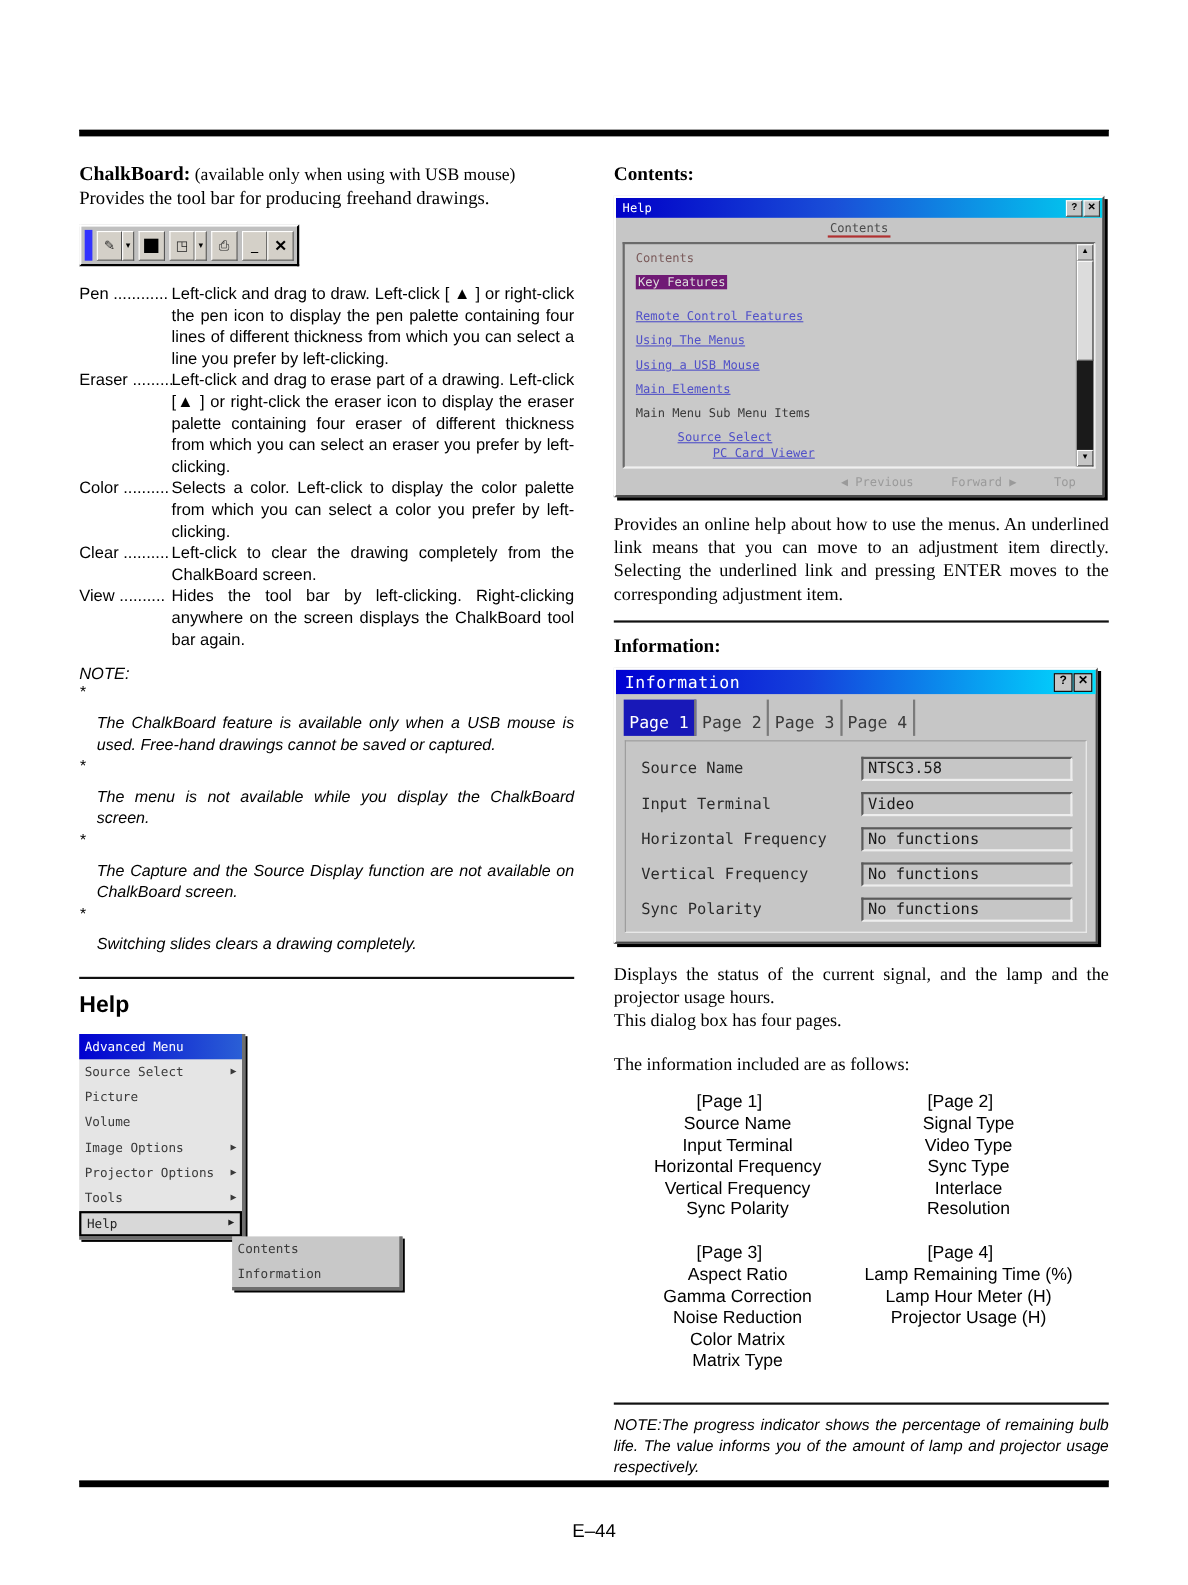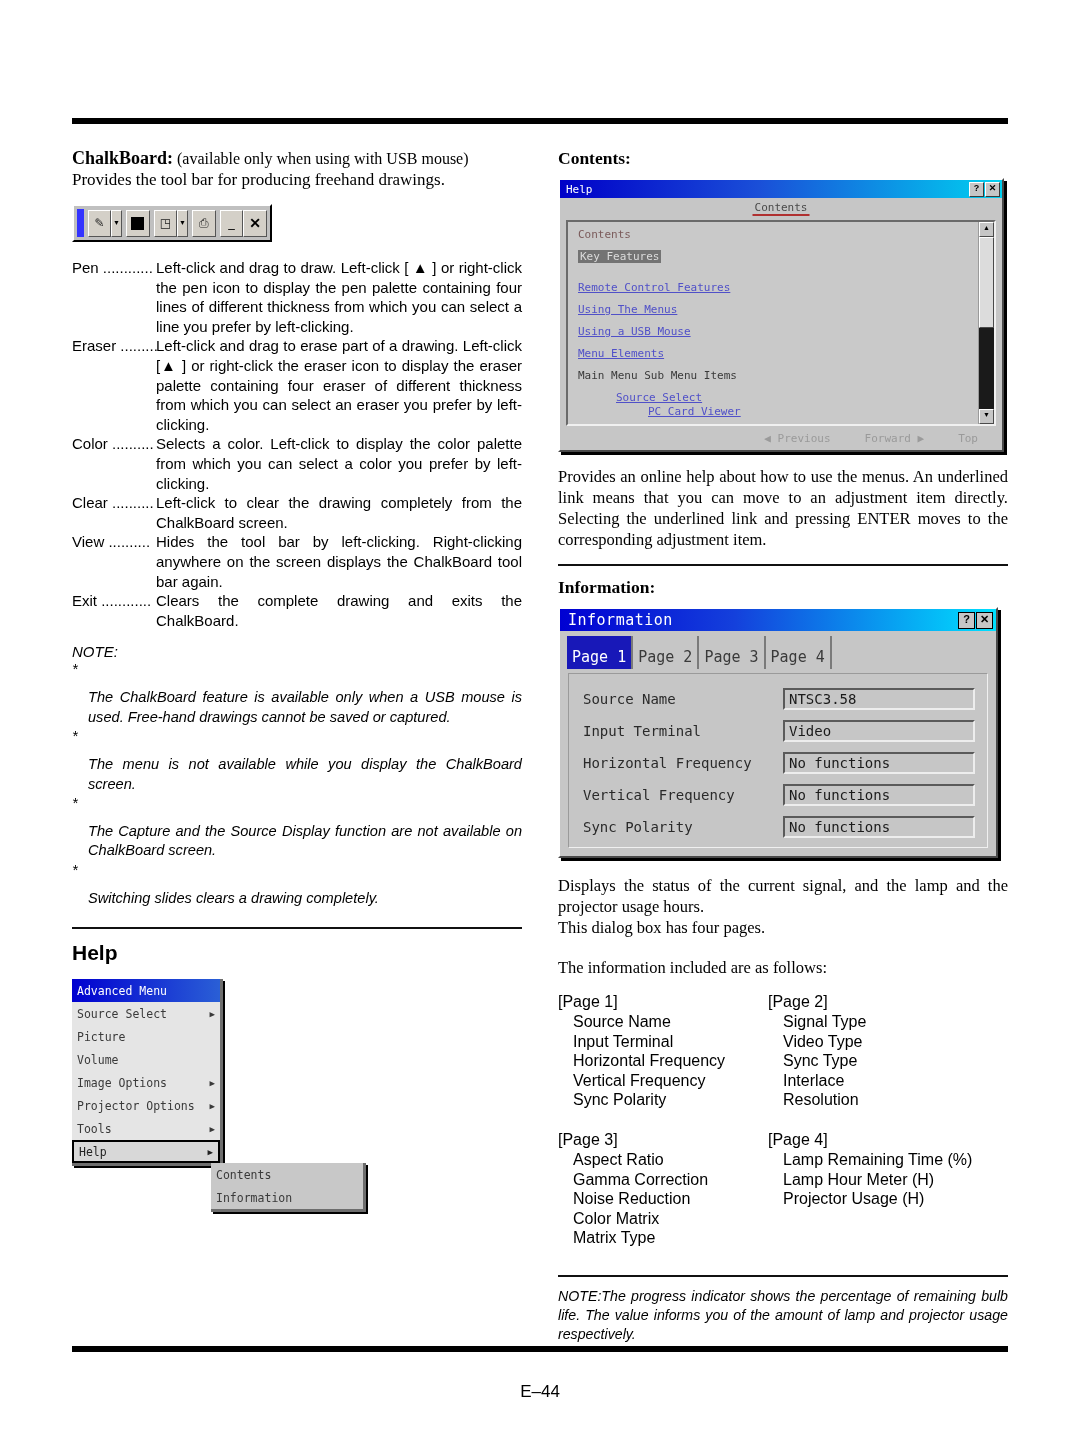--- a/index.html
+++ b/index.html
@@ -96,21 +96,21 @@
                 border-bottom:2px solid #b03030;padding:0 2px;}
   .contents-pane{margin:0 6px;height:206px;background:#c9c9c9;
                  border-top:2px solid #6a6a6a;border-left:2px solid #6a6a6a;
                  border-right:2px solid #f0f0f0;border-bottom:2px solid #f0f0f0;
                  display:flex;box-sizing:border-box;}
   .contents-list{flex:1;padding:6px 0 0 10px;font-family:"DejaVu Sans Mono",monospace;
                  font-size:11px;overflow:hidden;}
   .c-item{margin-bottom:9px;color:#4a4a4a;}
   .c-item.head{color:#7a5a5a;}
   .c-item.link{color:#5050c8;text-decoration:underline;}
-  .c-item.sel{background:#737373;color:#dcdcdc;display:inline-block;padding:0 2px;
+  .c-item.sel{background:#701a75;color:#dcdcdc;display:inline-block;padding:0 2px;
               text-decoration:none;}
   .c-item.plain{color:#3a3a3a;}
   .c-indent{padding-left:38px;}
   .c-indent2{padding-left:70px;}
   .sbar{width:15px;background:#c9c9c9;border-left:1px solid #9a9a9a;
         display:flex;flex-direction:column;}
   .sb-btn{height:13px;background:#c6c6c6;border-top:1px solid #fff;
           border-left:1px solid #fff;border-right:1px solid #4a4a4a;
           border-bottom:1px solid #4a4a4a;font-size:7px;text-align:center;line-height:11px;}
   .sb-track{flex:1;background:#1a1a1a;position:relative;}
@@ -143,21 +143,21 @@
   .inforow{display:flex;align-items:center;margin-bottom:10px;}
   .infolabel{width:200px;flex:0 0 200px;font-family:"DejaVu Sans Mono",monospace;
              font-size:14px;color:#2a2a2a;}
   .infofield{flex:1;height:22px;background:#c6c6c6;
              border-top:2px solid #5a5a5a;border-left:2px solid #5a5a5a;
              border-right:2px solid #ededed;border-bottom:2px solid #ededed;
              font-family:"DejaVu Sans Mono",monospace;font-size:14px;color:#1a1a1a;
              padding:1px 0 0 4px;box-sizing:border-box;}
 
   
-  .pages-grid{display:flex;}
+  .pages-grid{display:flex;text-align:center;}
   .pages-col{width:210px;}
   .pg-head{font-family:"Liberation Sans",sans-serif;font-size:16px;line-height:20px;}
   .pg-item{font-family:"Liberation Sans",sans-serif;font-size:16px;line-height:19.6px;
            padding-left:15px;}
 
   .footnote{font-family:"Liberation Sans",sans-serif;font-style:italic;font-size:14.2px;
             line-height:19px;text-align:justify;}
   .pagenum{position:absolute;left:0;right:0;text-align:center;
            font-family:"Liberation Sans",sans-serif;font-size:17px;}
 </style>
@@ -222,24 +222,20 @@
         <div class="defdesc">Selects a color. Left-click to display the color palette from which you can select a color you prefer by left-clicking.</div>
       </div>
       <div class="defrow">
         <div class="defterm">Clear ..........</div>
         <div class="defdesc">Left-click to clear the drawing completely from the ChalkBoard screen.</div>
       </div>
       <div class="defrow">
         <div class="defterm">View ..........</div>
         <div class="defdesc">Hides the tool bar by left-clicking. Right-clicking anywhere on the screen displays the ChalkBoard tool bar again.</div>
       </div>
-      <div class="defrow">
-        <div class="defterm">Exit ............</div>
-        <div class="defdesc">Clears the complete drawing and exits the ChalkBoard.</div>
-      </div>
     </div>
 
     <div style="margin-top:13px;">
       <div class="note-title">NOTE:</div>
       <div class="note-item">
         <div class="note-star">*</div>
         <div class="note-text">The ChalkBoard feature is available only when a USB mouse is used. Free-hand drawings cannot be saved or captured.</div>
       </div>
       <div class="note-item">
         <div class="note-star">*</div>
@@ -321,21 +317,21 @@
       <div class="contents-tabrow">
         <div class="contents-tab">Contents</div>
       </div>
       <div class="contents-pane">
         <div class="contents-list">
           <div class="c-item head">Contents</div>
           <div class="c-item"><span class="c-item sel">Key Features</span></div>
           <div class="c-item link">Remote Control Features</div>
           <div class="c-item link">Using The Menus</div>
           <div class="c-item link">Using a USB Mouse</div>
-          <div class="c-item link">Menu Elements</div>
+          <div class="c-item link">Main Elements</div>
           <div class="c-item plain">Main Menu Sub Menu Items</div>
           <div class="c-item link c-indent" style="margin-bottom:1px;">Source Select</div>
           <div class="c-item link c-indent2">PC Card Viewer</div>
 
         </div>
         <div class="sbar">
           <div class="sb-btn">▲</div>
           <div class="sb-track">
             <div class="sb-thumb"></div>
           </div>

